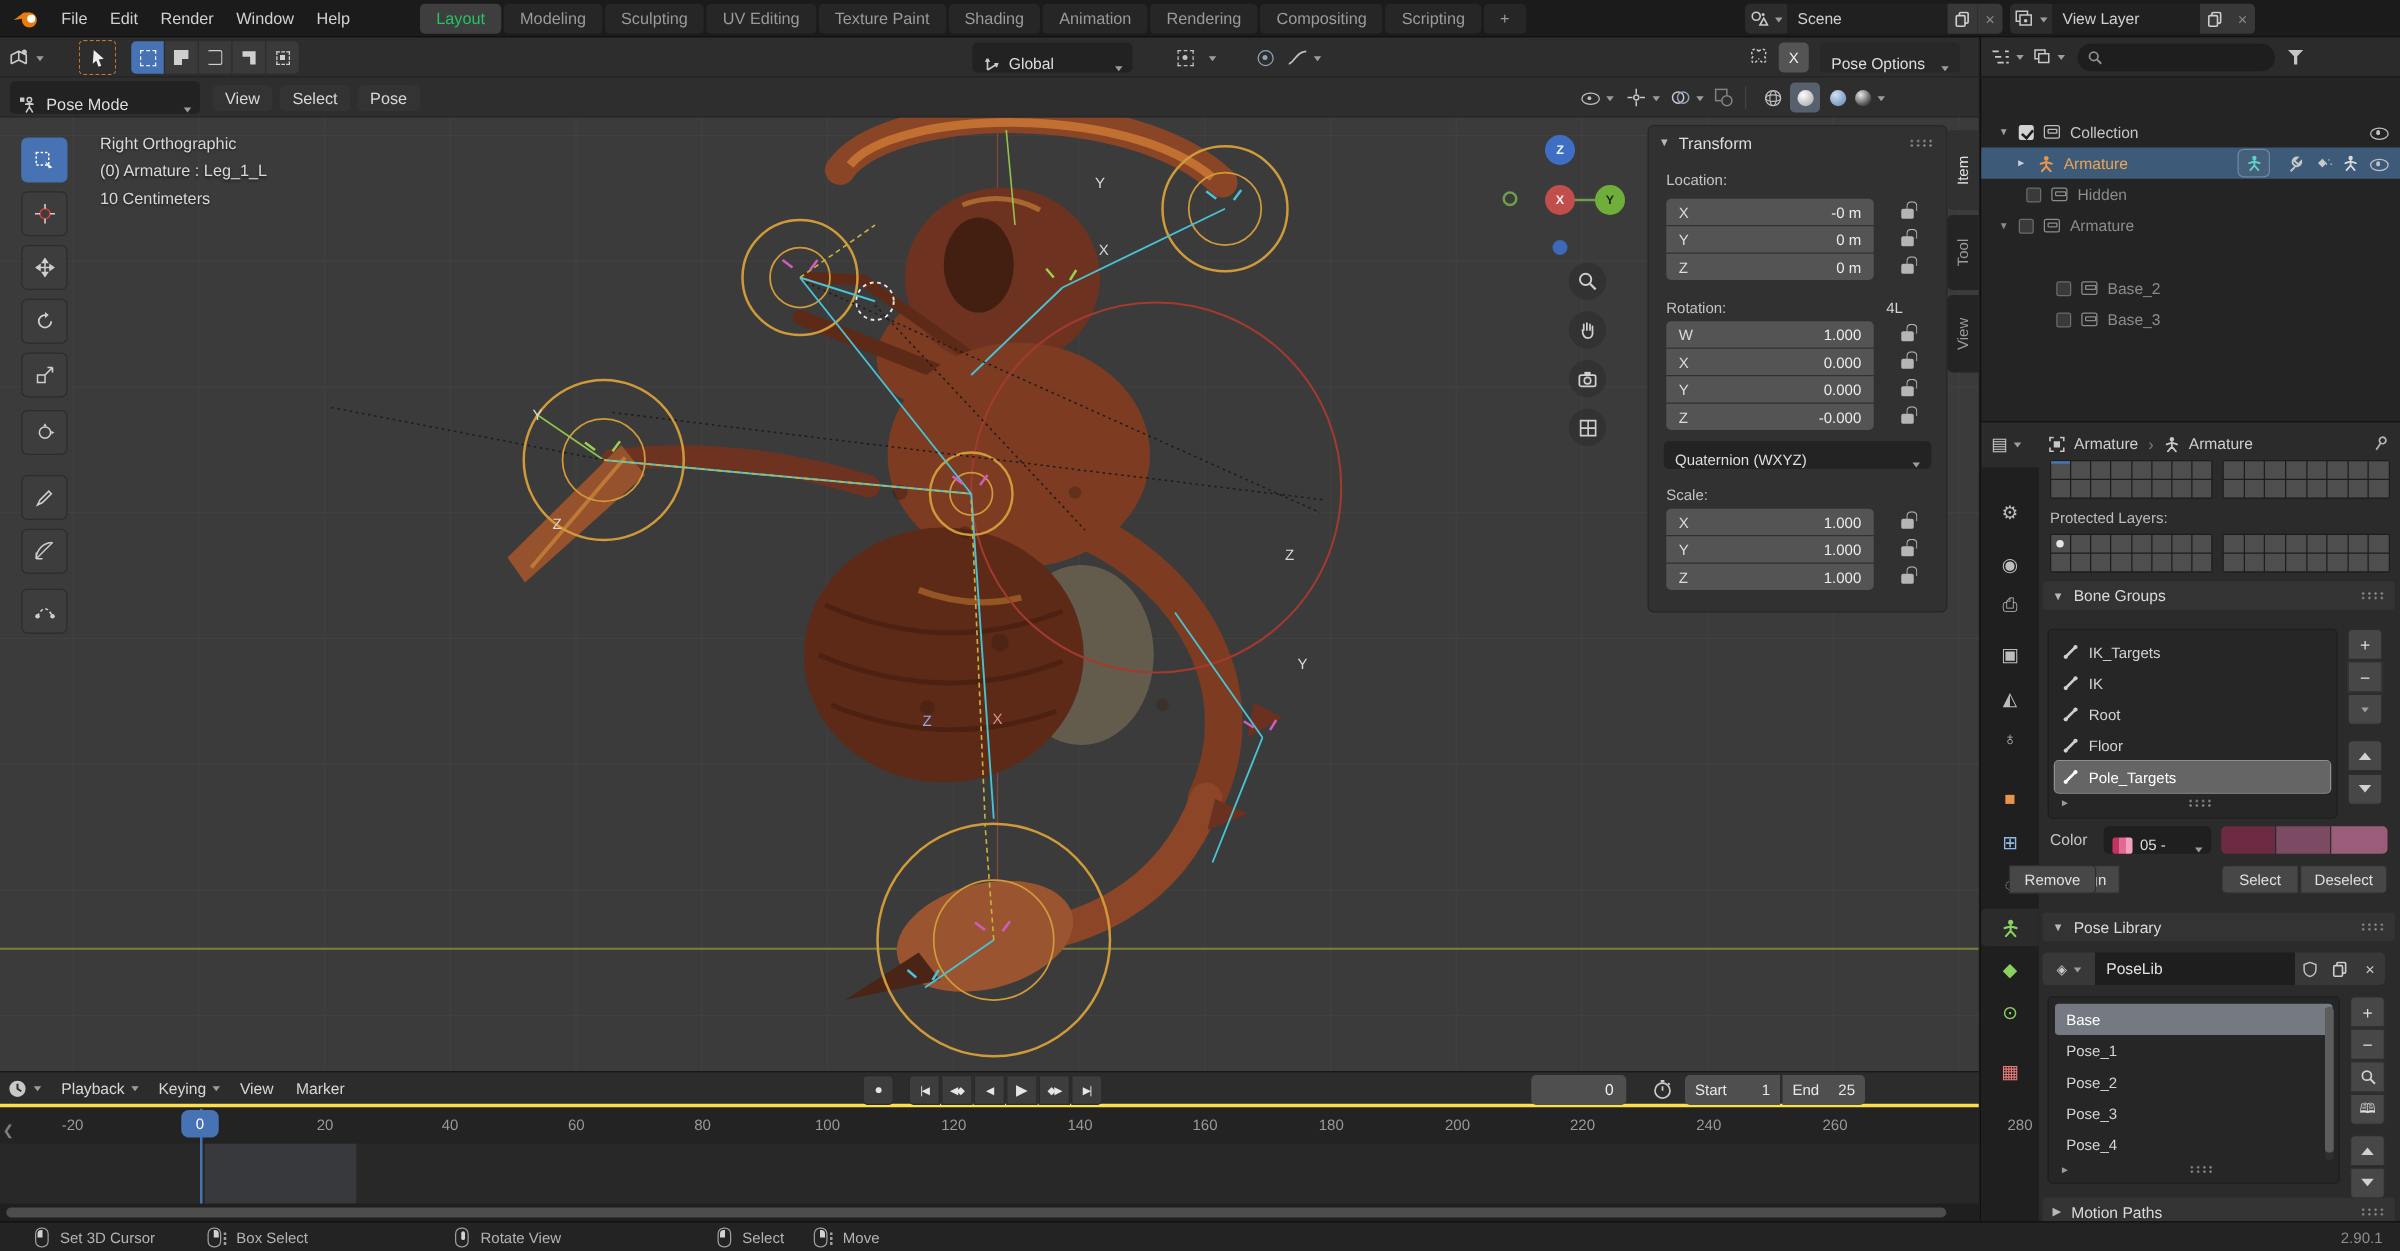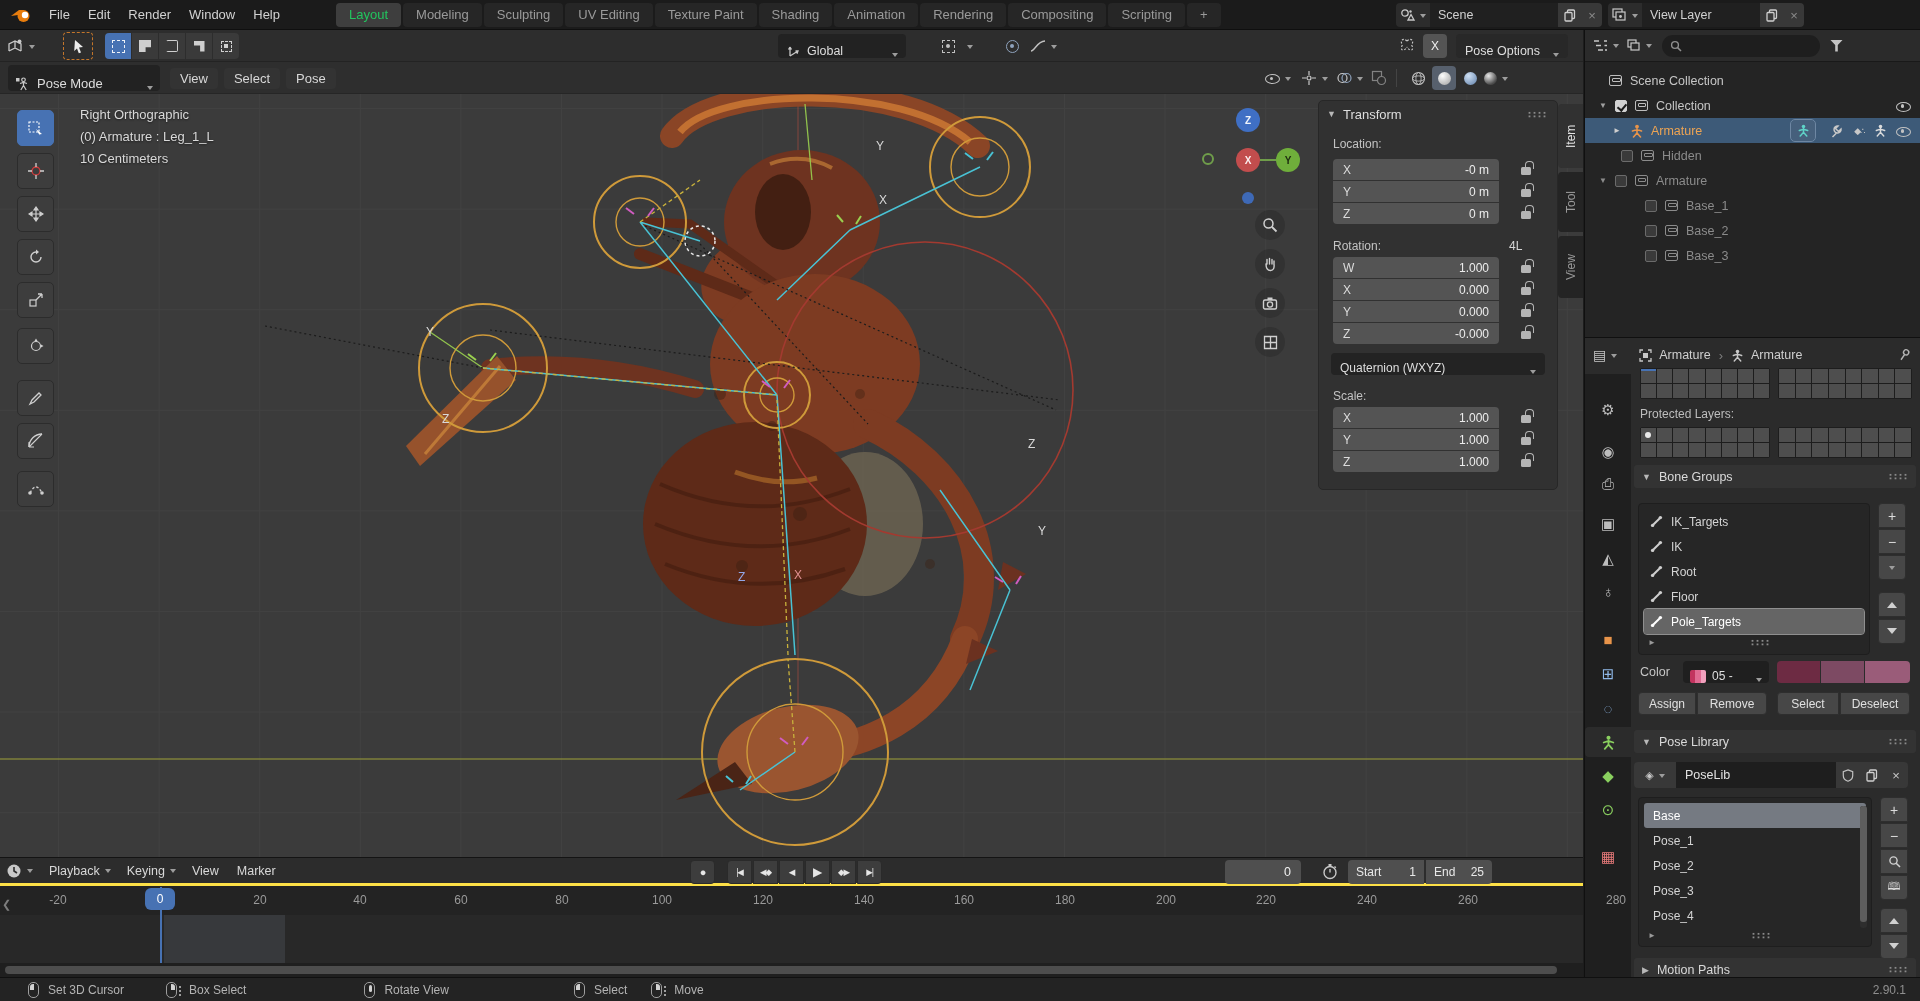--- a/index.html
+++ b/index.html
@@ -595,24 +595,20 @@
             <circle cx="5" cy="5" r="3.4" fill="none" stroke="#8f8f8f" stroke-width="1.4"></circle>
             <line x1="7.6" y1="7.6" x2="11" y2="11" stroke="#8f8f8f" stroke-width="1.5"></line>
           </svg>
         <input style="background: none; border: none; outline: none; color: rgb(213, 213, 213); font-size: 12px; width: 120px; margin-left: 6px; font-family: inherit;">
       </div>
       <div style="margin-left:10px">
         <div style="width:13px;height:12px;background:#c4c4c4;clip-path:polygon(0 0,100% 0,60% 45%,60% 100%,40% 100%,40% 45%)"></div>
       </div>
     </div>
 
-    <div class="otree-row" style="top:38px">
-      <span style="margin-left:24px" class="colbox"></span>
-      <span style="margin-left:8px">Scene Collection</span>
-    </div>
     <div class="otree-row" style="top:63px">
       <span style="margin-left:14px;font-size:8px;color:#9f9f9f">▼</span>
       <span class="cb checked" style="margin-left:8px"></span>
       <span class="colbox" style="margin-left:8px"></span>
       <span style="margin-left:8px">Collection</span>
       <span class="eye" style="position:absolute;right:10px"></span>
     </div>
     <div class="otree-row" style="top:88px;background:#3d5a78">
       <span style="margin-left:28px;font-size:8px;color:#cfcfcf">►</span>
       <span style="margin-left:9px">
@@ -645,25 +641,20 @@
     <div class="otree-row grayed" style="top:113px">
       <span class="cb" style="margin-left:36px"></span>
       <span class="colbox gray" style="margin-left:8px"></span>
       <span style="margin-left:8px">Hidden</span>
     </div>
     <div class="otree-row grayed" style="top:138px">
       <span style="margin-left:14px;font-size:8px;color:#8b8b8b">▼</span>
       <span class="cb" style="margin-left:8px"></span>
       <span class="colbox gray" style="margin-left:8px"></span>
       <span style="margin-left:8px">Armature</span>
-    </div>
-    <div class="otree-row grayed" style="top:163px">
-      <span class="cb" style="margin-left:60px"></span>
-      <span class="colbox gray" style="margin-left:8px"></span>
-      <span style="margin-left:8px">Base_1</span>
     </div>
     <div class="otree-row grayed" style="top:188px">
       <span class="cb" style="margin-left:60px"></span>
       <span class="colbox gray" style="margin-left:8px"></span>
       <span style="margin-left:8px">Base_2</span>
     </div>
     <div class="otree-row grayed" style="top:213px">
       <span class="cb" style="margin-left:60px"></span>
       <span class="colbox gray" style="margin-left:8px"></span>
       <span style="margin-left:8px">Base_3</span>
@@ -915,21 +906,21 @@
     <div class="ddark" style="position:absolute;left:1683px;top:661px;width:86px;height:22px;padding:0 7px;background:#1f1f1f">
       <div style="width:16px;height:13px;border-radius:2px;background:linear-gradient(90deg,#c2345f 0 34%,#e06a92 34% 67%,#f2a0bd 67%)"></div>
       <span style="margin-left:6px;font-size:12px">05 -</span>
       <span class="caret" style="margin-left:auto"></span>
     </div>
     <div class="abs" style="left:1777px;top:661px;width:43px;height:22px;border-radius:4px 0 0 4px;background:#6d2b43"></div>
     <div class="abs" style="left:1821px;top:661px;width:43px;height:22px;background:#7d4a63"></div>
     <div class="abs" style="left:1865px;top:661px;width:45px;height:22px;border-radius:0 4px 4px 0;background:#9a5c79"></div>
 
     <div class="pushbtn abs" style="left:1638px;top:692px;width:58px;border-radius:4px 0 0 4px">Assign</div>
-    <div class="pushbtn abs" style="left:1697px;top:692px;width:70px;border-radius:0 4px 4px 0">Remove</div>
+    <div class="pushbtn abs" style="left:1607px;top:692px;width:70px;border-radius:0 4px 4px 0">Remove</div>
     <div class="pushbtn abs" style="left:1777px;top:692px;width:62px;border-radius:4px 0 0 4px">Select</div>
     <div class="pushbtn abs" style="left:1840px;top:692px;width:70px;border-radius:0 4px 4px 0">Deselect</div>
 
     <div class="phead" style="top:730px">
       <span style="margin-left:8px;font-size:9px;color:#b8b8b8">▼</span>
       <span style="margin-left:8px">Pose Library</span>
       <span class="grip" style="margin-left:auto;margin-right:8px"></span>
     </div>
     <div class="row" style="position:absolute;left:1634px;top:762px;height:26px">
       <div style="width:42px;height:26px;background:#383838;border-radius:4px 0 0 4px;display:flex;align-items:center;justify-content:center">

